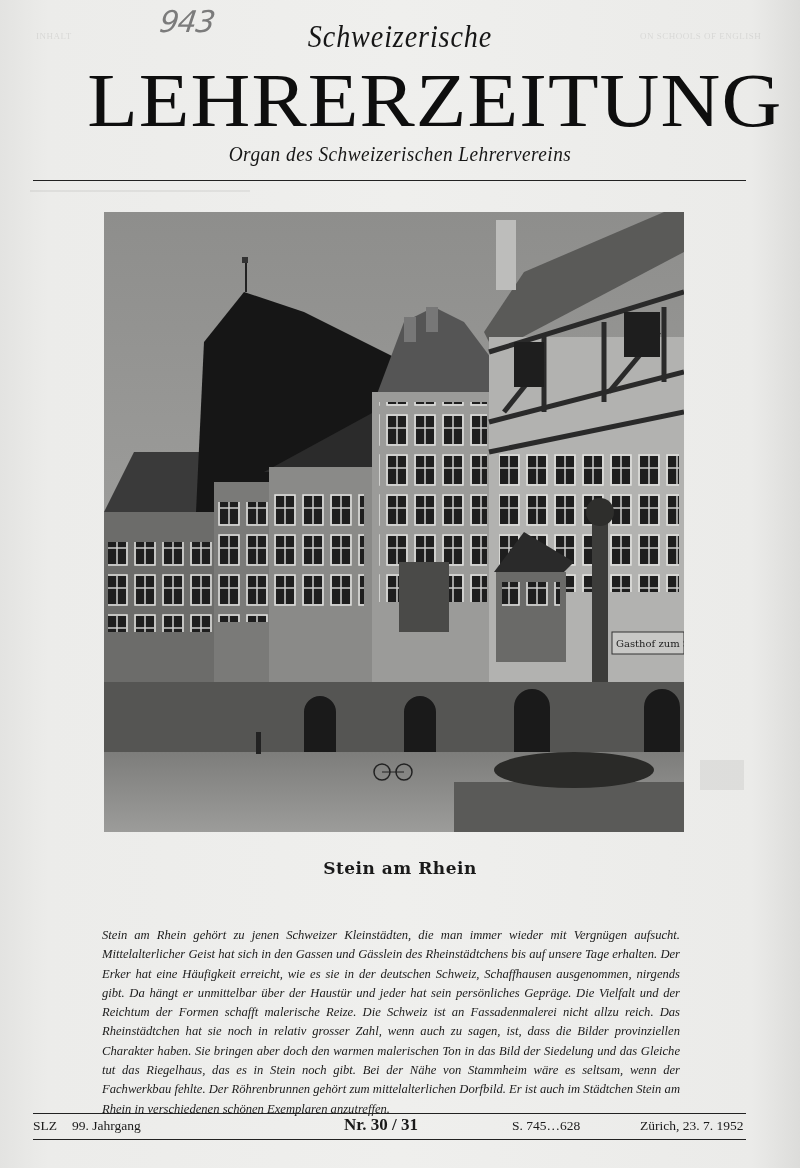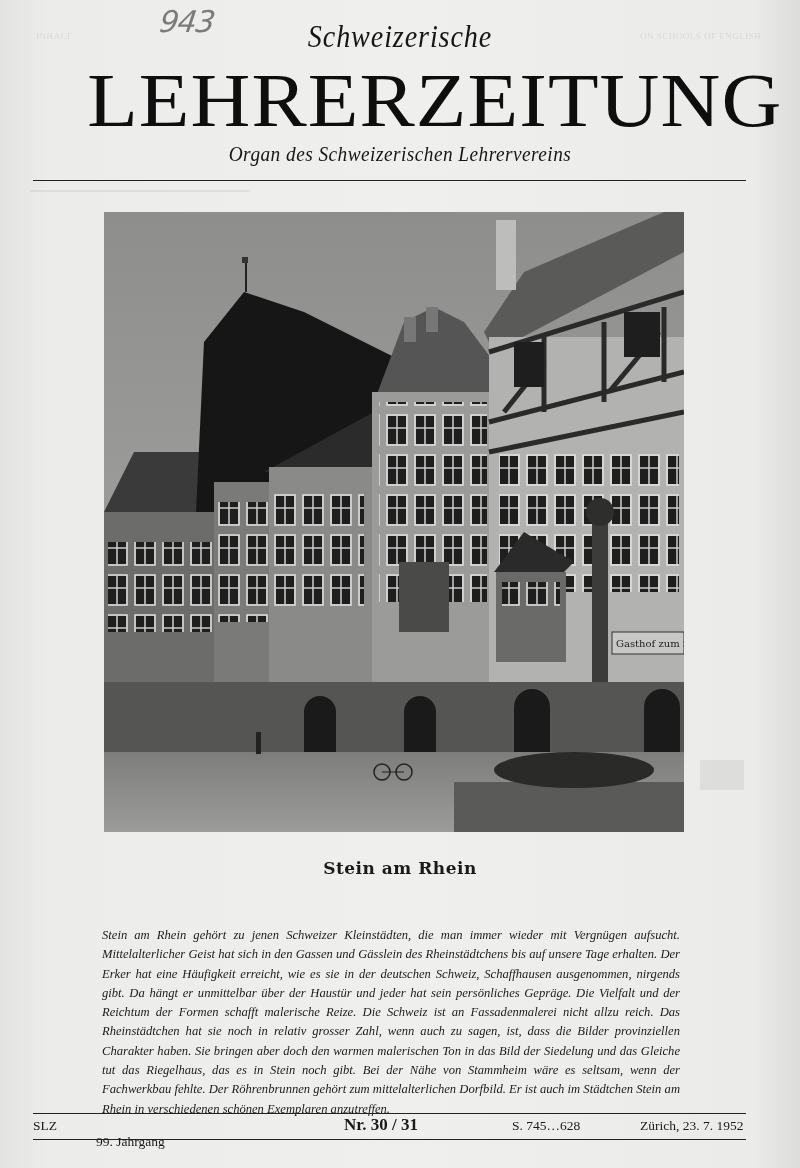--- a/index.html
+++ b/index.html
@@ -59,21 +59,21 @@
     position: absolute; left: 102px; top: 880px; width: 578px;
     font-style: italic; font-size: 12.6px; line-height: 19.3px; color: #1a1a1a;
     text-align: justify; hyphens: none; margin-top: 46px;
   }
   .caption-sig { text-align: right; }
 
   .rule-foot-top { position: absolute; left: 33px; width: 713px; top: 1113px; height: 1px; background: #222; }
   .rule-foot-bot { position: absolute; left: 33px; width: 713px; top: 1139px; height: 1px; background: #222; }
   .footer-item { position: absolute; top: 1118px; font-size: 13.5px; color: #1a1a1a; white-space: nowrap; }
   .f-slz { left: 33px; }
-  .f-year { left: 96px; margin-top: 16px; }
+  .f-year { left: 72px; }
   .f-nr { left: 344px; font-size: 17px; font-weight: bold; top: 1115px; }
   .f-pages { left: 512px; }
   .f-date { left: 640px; }
 </style>
 </head>
 <body>
 
 <div class="page">
 
   <div class="ghost ghost-left">INHALT</div>

